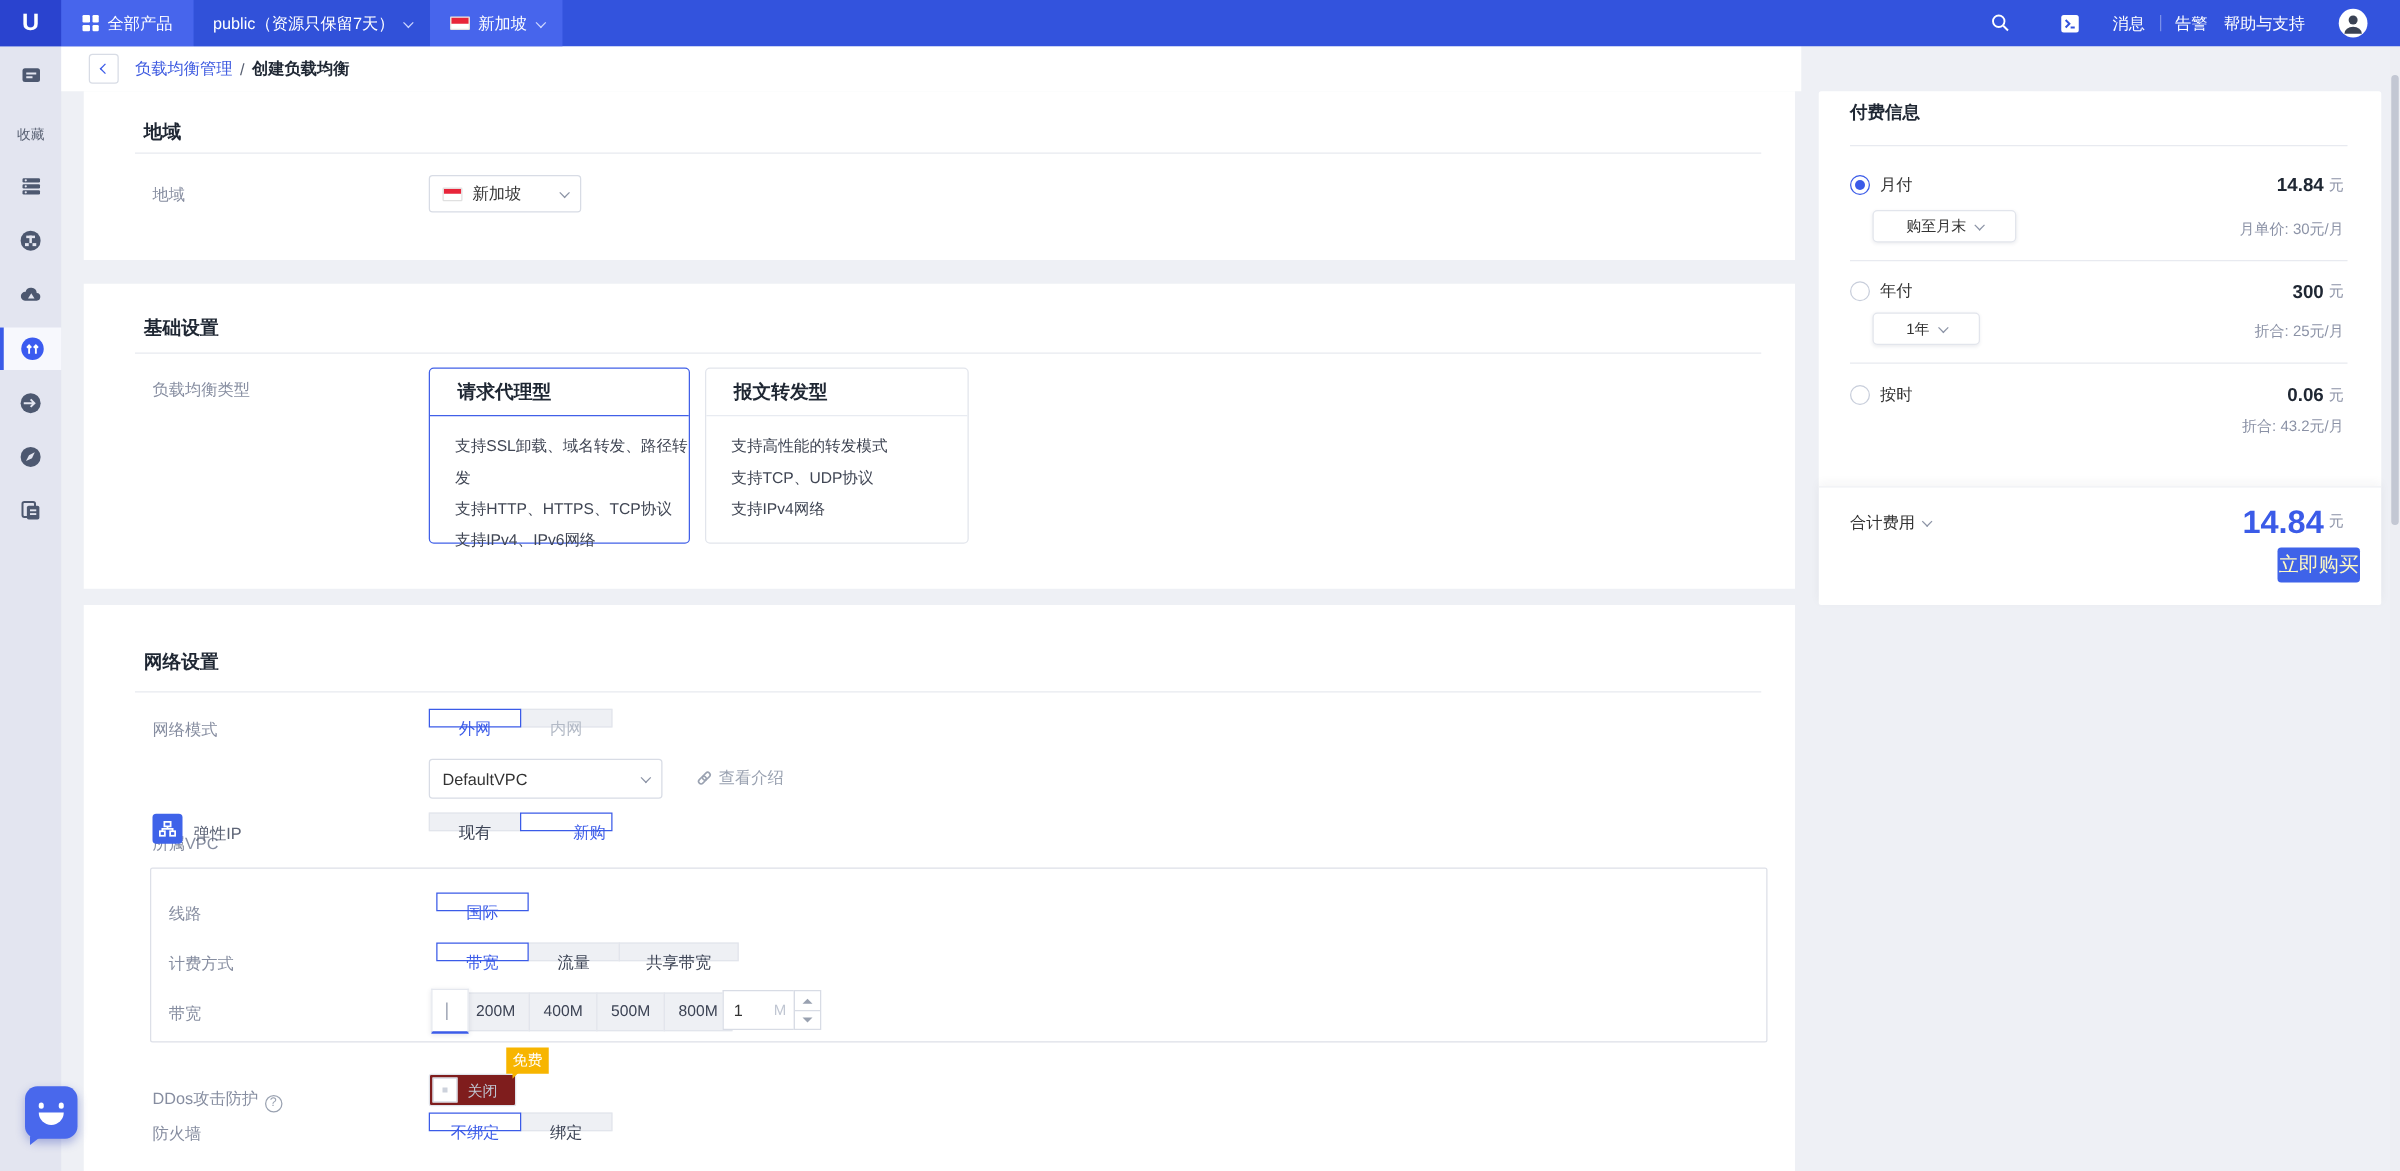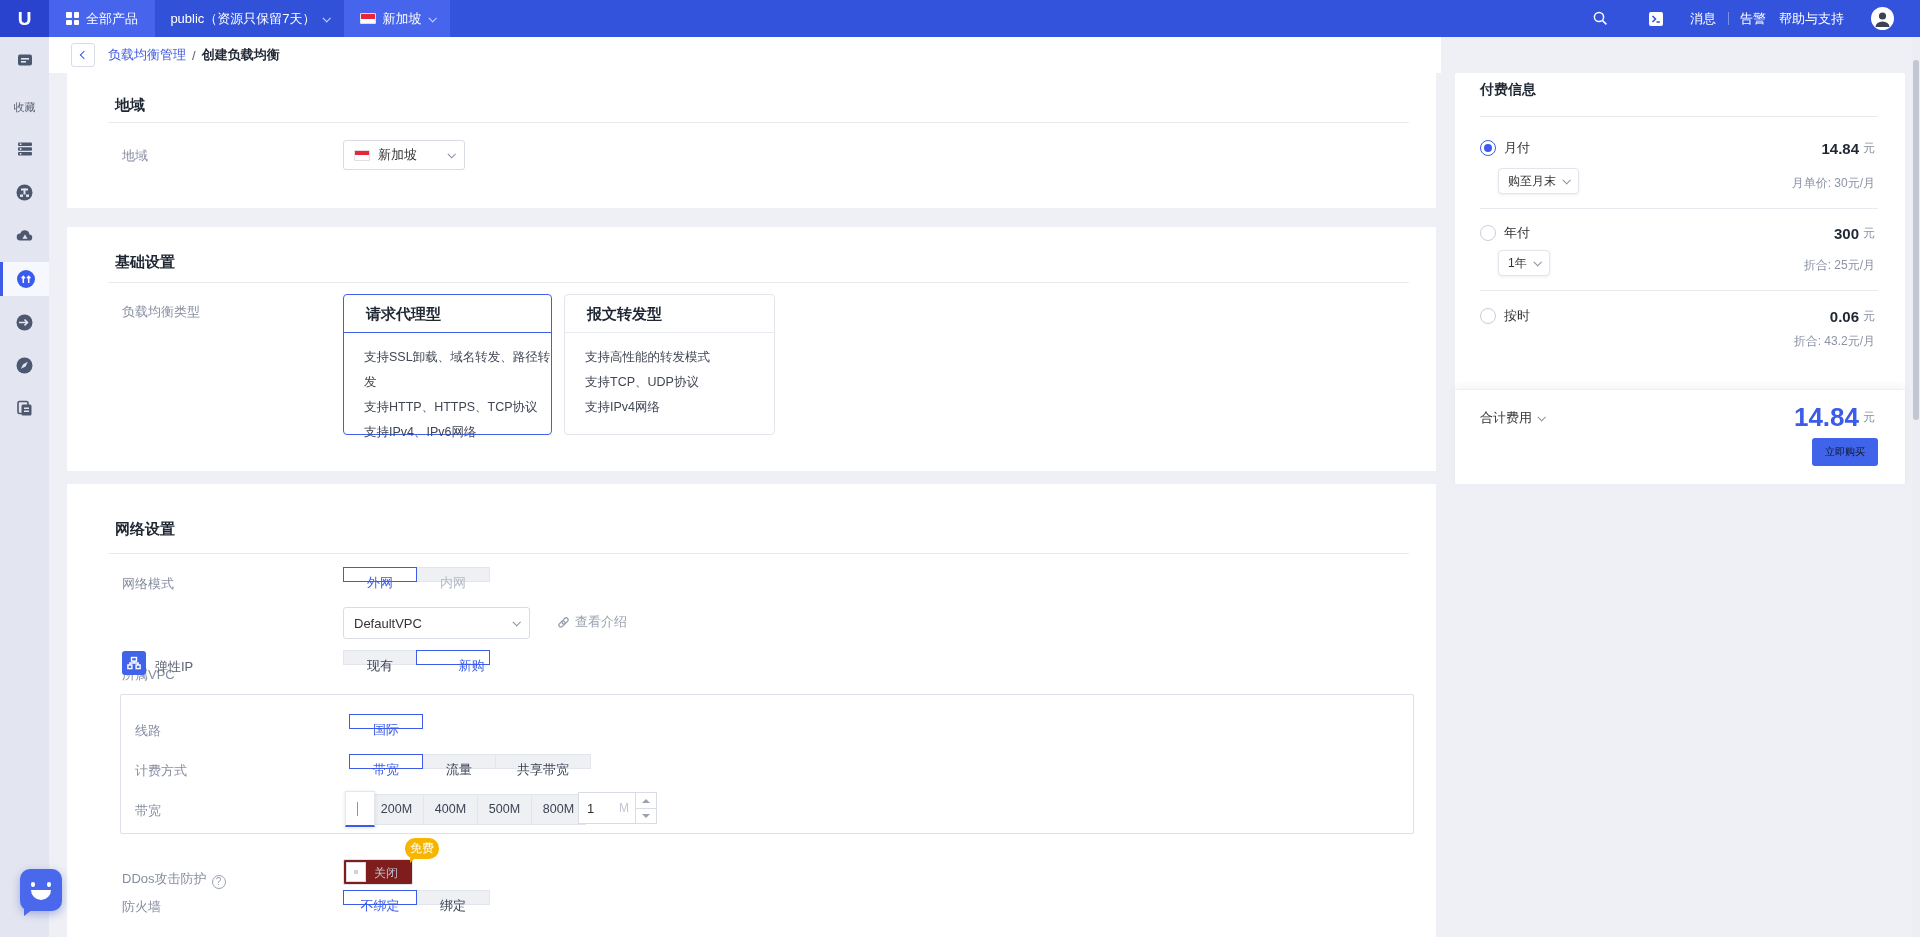--- a/index.html
+++ b/index.html
@@ -75,21 +75,21 @@
   #bw-input { position:absolute; left:457px; top:97px; width:58px; height:32px; border:1px solid #d8dce5; background:#fff; display:flex; align-items:center; }
   #bw-input .val { margin-left:8px; flex:1; color:#333; }
   #bw-input .unit { margin-right:6px; color:#c0c6d2; font-size:12px; }
   #bw-spin { position:absolute; left:514px; top:97px; width:22px; height:32px; border:1px solid #d8dce5; background:#fff; }
   #bw-spin .half { height:15px; display:flex; align-items:center; justify-content:center; cursor:pointer; }
   #bw-spin .half+.half { border-top:1px solid #d8dce5; }
   .tri-up { width:0; height:0; border-left:4px solid transparent; border-right:4px solid transparent; border-bottom:4px solid #99a1b0; }
   .tri-dn { width:0; height:0; border-left:4px solid transparent; border-right:4px solid transparent; border-top:4px solid #99a1b0; }
 
   
-  #free-badge { position:absolute; left:338px; top:354px; background:#f7b500; color:#fff; font-size:12px; padding:2px 5px; z-index:4;border-radius:10px; }
+  #free-badge { position:absolute; left:338px; top:354px; background:#f7b500; color:#fff; font-size:12px; padding:2px 5px; z-index:4; }
   #free-badge::after { content:""; position:absolute; left:5px; bottom:-4px; border-top:5px solid #f7b500; border-right:5px solid transparent; }
   #ddos-toggle { position:absolute; left:276px; top:375px; width:70px; height:26px; background:#7f1d1d; border:1px solid #dfe3ea; border-radius:2px; cursor:pointer; }
   #ddos-toggle .handle { position:absolute; left:2px; top:2px; width:20px; height:20px; background:#fff; border:1px solid #d5dae3; }
   #ddos-toggle .handle::after { content:""; position:absolute; left:7px; top:7px; width:4px; height:4px; background:#cdd2dc; }
   #ddos-toggle .t-txt { position:absolute; left:30px; top:5px; color:#c0c6d2; font-size:12px; }
   .q-icon { display:inline-block; width:14px; height:14px; border:1px solid #9aa2b1; border-radius:50%; color:#9aa2b1; font-size:10px; text-align:center; line-height:12px; margin-left:5px; vertical-align:-2px; cursor:pointer; }
   .link-gray { color:#9aa2b1; font-size:13px; display:flex; align-items:center; gap:5px; cursor:pointer; }
 
   
   #eip-icon { position:absolute; left:55px; top:167px; width:24px; height:24px; border-radius:3px; background:#3f63e9; display:flex; align-items:center; justify-content:center; }
@@ -98,27 +98,27 @@
   #pay-card { position:absolute; left:1455px; top:73px; width:450px; height:411px; background:#fff; border-radius:2px; }
   #pay-title { position:absolute; left:25px; top:8px; font-size:14px; font-weight:bold; color:#1f2733; }
   .pay-div { position:absolute; left:25px; right:27px; height:1px; background:#e8eaf0; }
   .pay-row { position:absolute; left:25px; right:30px; height:18px; display:flex; align-items:center; }
   .radio { width:16px; height:16px; border-radius:50%; border:1px solid #c8cedb; background:#fff; cursor:pointer; position:relative; flex:0 0 16px; }
   .radio.on { border-color:#3b5be8; }
   .radio.on::after { content:""; position:absolute; inset:3px; border-radius:50%; background:#3b5be8; }
   .pay-name { margin-left:8px; color:#333; }
   .pay-price { margin-left:auto; font-weight:bold; font-size:15px; color:#1f2733; }
   .pay-unit { margin-left:4px; color:#8b92a6; font-size:12px; }
-  .chip { position:absolute; left:43px; height:26px; background:#fff; border:1px solid #e2e5ec; border-radius:4px; box-shadow:0 1px 3px rgba(30,40,80,.08); display:flex; align-items:center; gap:7px; padding:0 9px; font-size:12px; color:#333; cursor:pointer; }
+  .chip { position:absolute; left:43px; height:26px; background:#fff; border:1px solid #e2e5ec; border-radius:4px; box-shadow:0 1px 3px rgba(30,40,80,.08); display:flex; align-items:center; gap:7px; padding:0 26px; font-size:12px; color:#333; cursor:pointer; }
   .pay-note { position:absolute; right:30px; color:#8b92a6; font-size:12px; }
   #pay-footer { position:absolute; left:0; right:0; top:316px; bottom:0; box-shadow:0 -3px 8px rgba(31,38,51,.05); border-top:1px solid #eef0f4; }
   #total-row { position:absolute; left:25px; right:30px; top:12px; display:flex; align-items:center; }
   #total-label { color:#333; font-size:13px; margin-right:6px; }
   #total-price { margin-left:auto; color:#3b5be8; font-size:26px; font-weight:bold; }
-  #buy-btn { position:absolute; right:27px; top:48px; width:66px; height:28px; background:#3f63e9; color:#0f172a; border:none; border-radius:3px; font-size:10px; cursor:pointer; font-family:inherit; }
+  #buy-btn { position:absolute; right:17px; top:48px; width:66px; height:28px; background:#3f63e9; color:#fef9c3; border:none; border-radius:3px; font-size:16px; cursor:pointer; font-family:inherit; }
 
   
   #scroll-track { position:absolute; left:1912px; top:37px; width:8px; height:900px; background:#edeef3; }
   #scroll-thumb { position:absolute; left:1913px; top:60px; width:6px; height:360px; background:#c3c7d3; border-radius:3px; }
 </style>
 </head>
 <body>
 
 <div id="navbar">
   <div class="nav-block" id="nav-logo">

